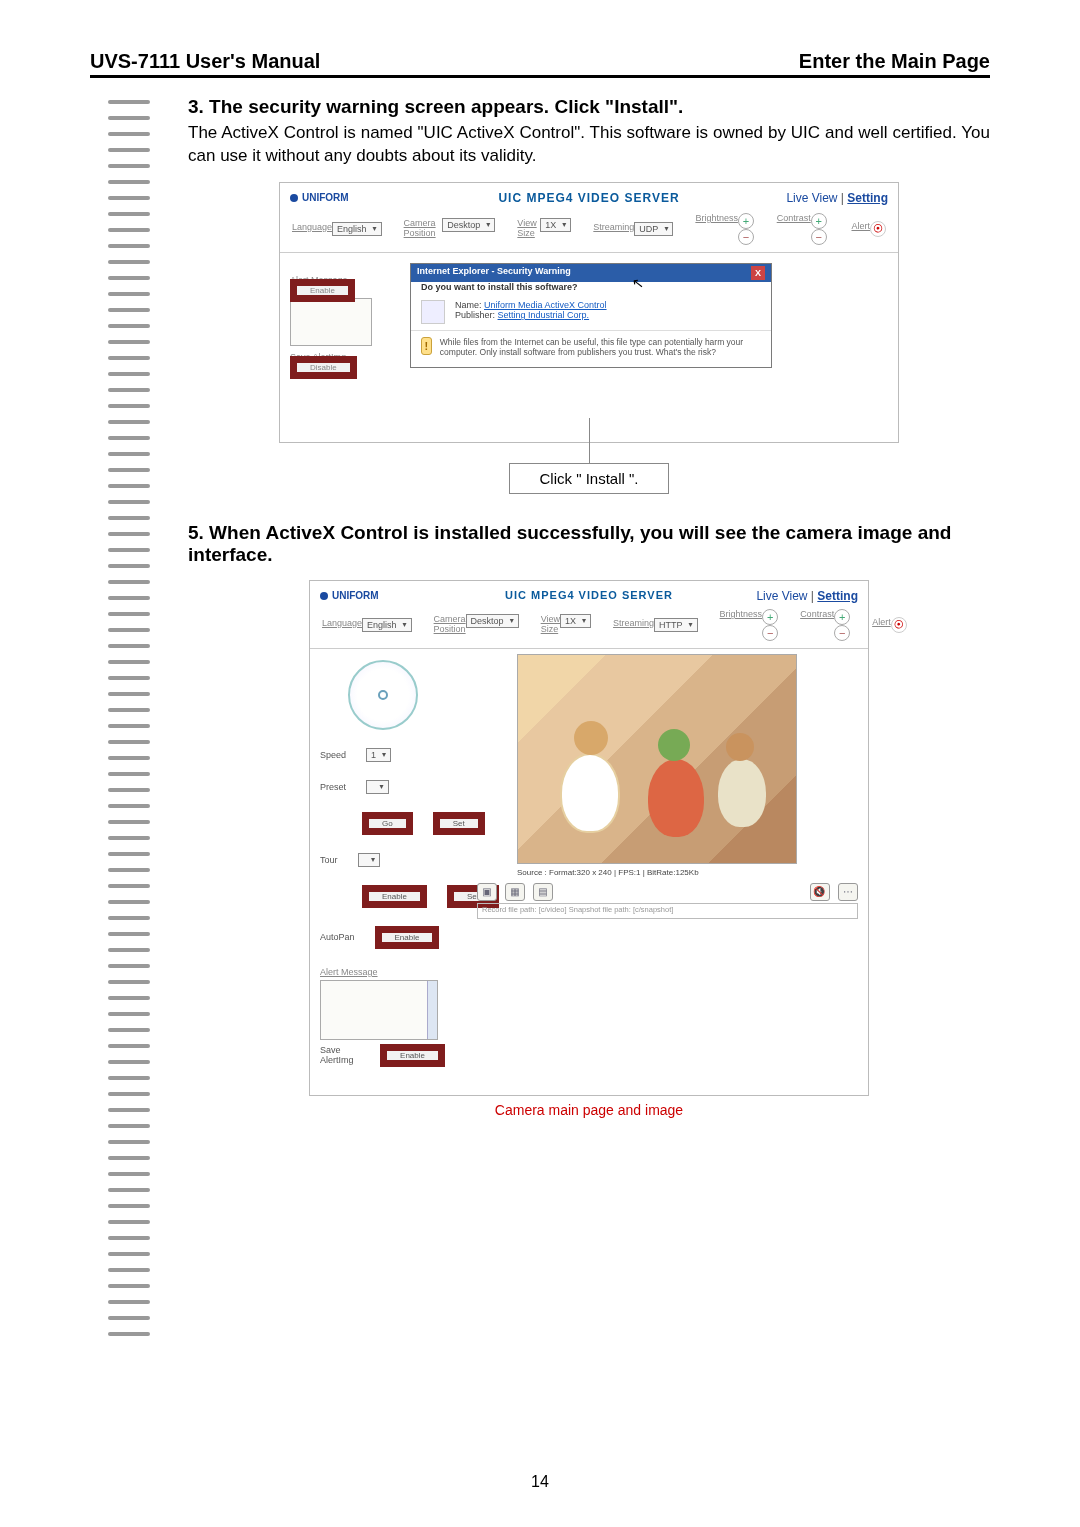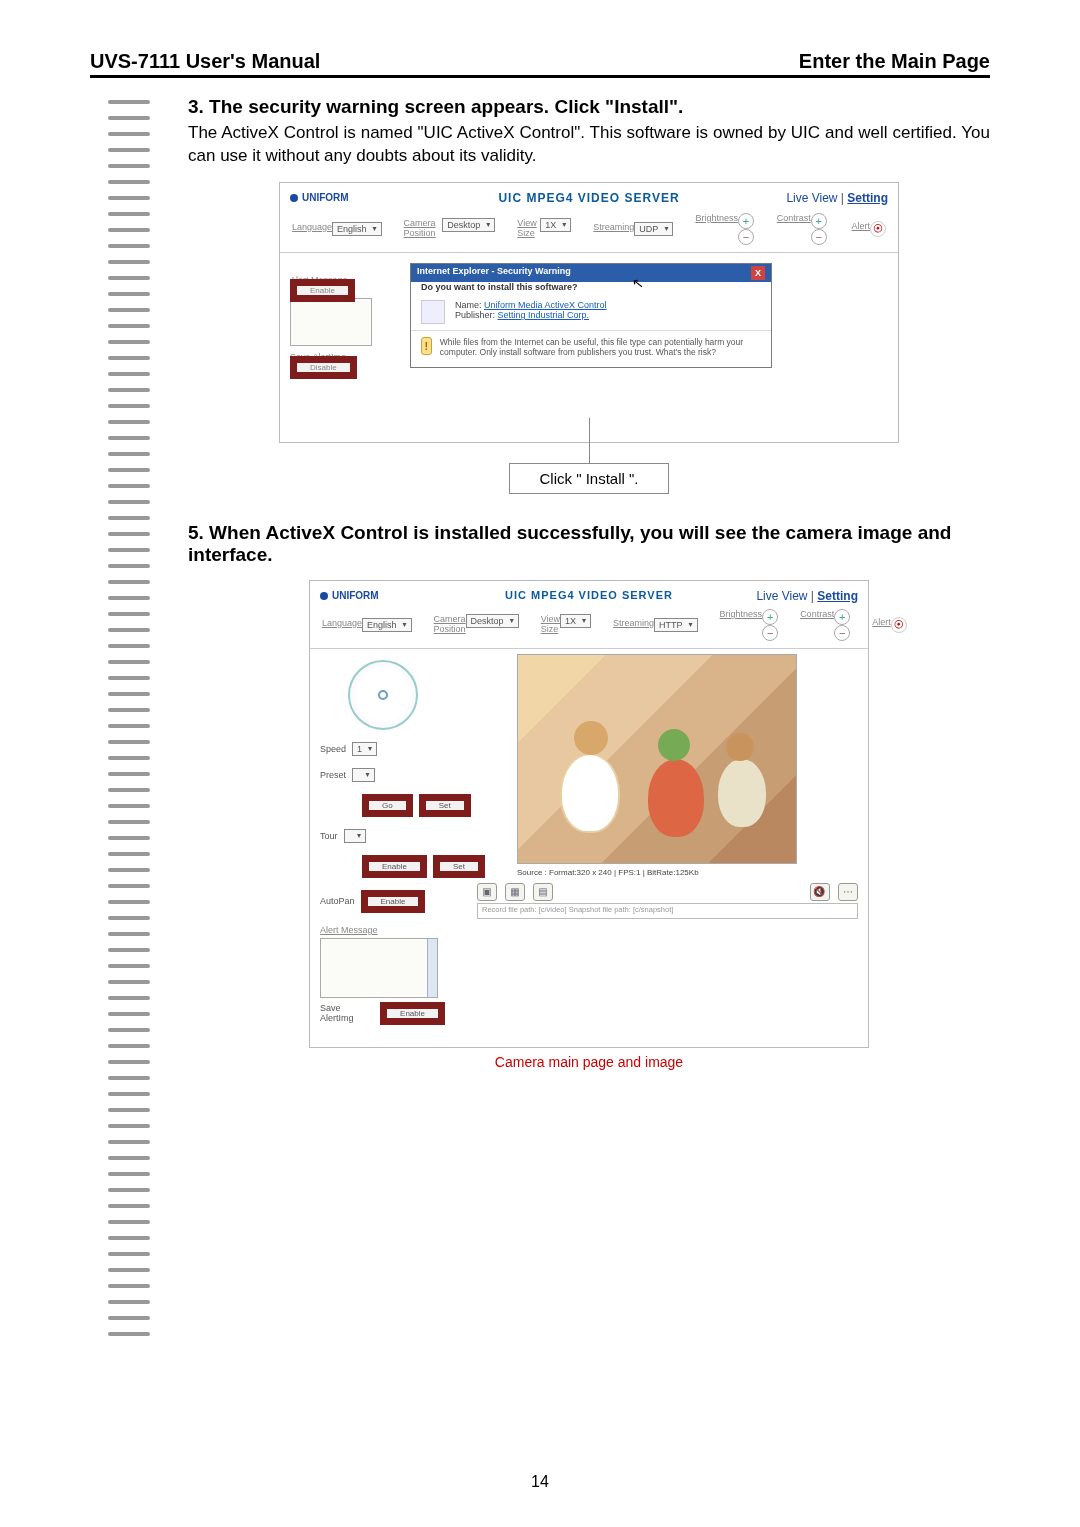--- a/index.html
+++ b/index.html
@@ -140,21 +140,21 @@
   }
   .shot2 .srv-title { font-size:11px; }
   .s2-body { display:flex; gap:10px; margin-top:4px;}
   .s2-left { width:125px; }
   .ptz {
     width:70px;height:70px;border:2px solid #9cc; border-radius:50%;
     margin:6px auto 8px; position:relative;
     background:radial-gradient(circle,#fff 55%, #eef 100%);
   }
   .ptz .c{position:absolute;left:50%;top:50%;width:10px;height:10px;border:2px solid #6aa0bb;border-radius:50%;transform:translate(-50%,-50%);}
-  .s2-left .row { display:flex; align-items:center; gap:6px; margin:12px 0;}
+  .s2-left .row { display:flex; align-items:center; gap:20px; margin:18px 0;}
   .tiny-btn { border:7px solid #7f1d1d; background:#f2f2f2; font-size:8px; padding:0 13px;}
   .amsg { border:1px solid #aaa; width:118px; height:60px; background:#fbfbf8; margin-top:3px; position:relative;}
   .amsg .sb{position:absolute;right:0;top:0;bottom:0;width:10px;background:#dde6f3;border-left:1px solid #aac;}
   .s2-right { flex:1; }
   .video {
     width:280px; height:210px; margin:0 auto;
     background:
       linear-gradient(135deg,#f1d6a8 0 18%, #e8c8a0 18% 40%, #d9b48a 40% 60%, #c79d74 60% 82%, #b98860 82% 100%);
     position:relative; border:1px solid #aaa;
   }

